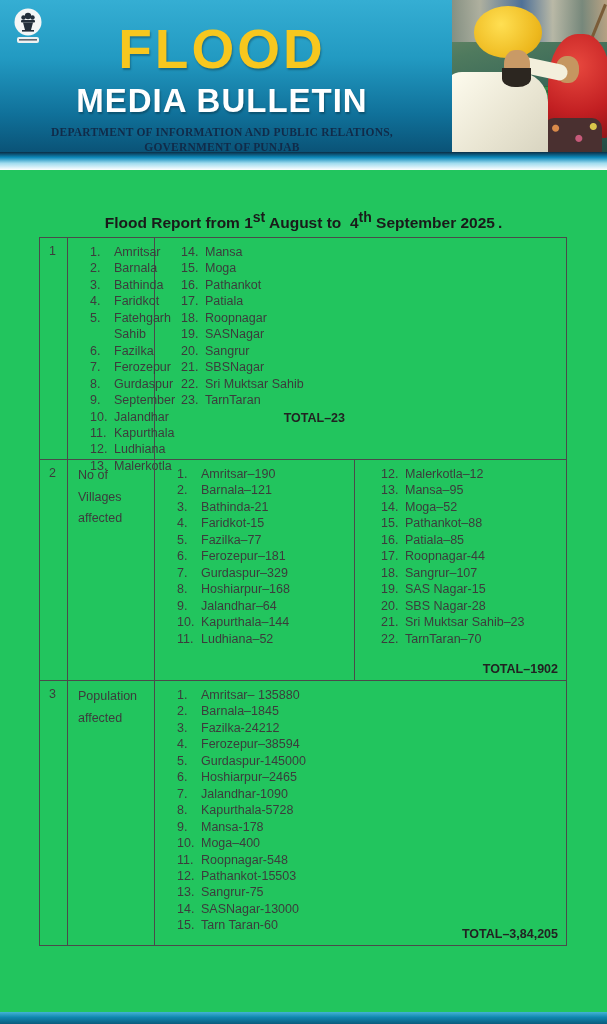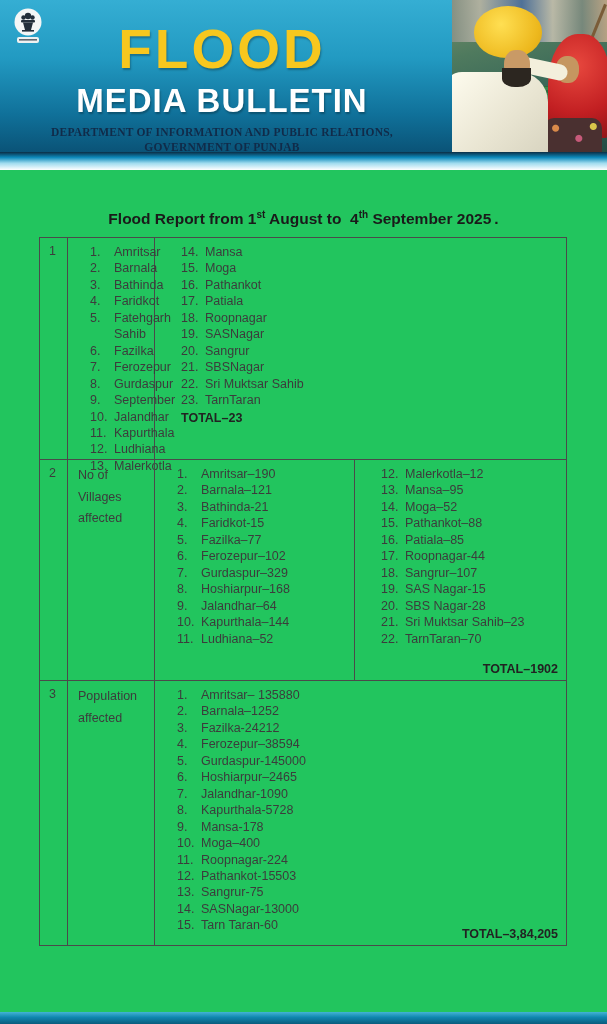--- a/index.html
+++ b/index.html
@@ -44,40 +44,40 @@
   .p-face{left:52px;top:50px;width:26px;height:30px;background:#c99a66;border-radius:45%;}
   .p-beard{left:50px;top:68px;width:29px;height:19px;background:#2c2620;border-radius:0 0 45% 45%;}
 
   .fade{position:absolute;left:0;top:152px;width:100%;height:18px;
         background:linear-gradient(180deg,#0b2e46 0%,#0d89ba 30%,#9fdbee 62%,#ffffff 100%);}
 
   
   .report-title{position:absolute;top:209px;left:0;width:100%;text-align:center;
         font-size:15.5px;font-weight:bold;color:#1a1a1a;}
   .report-title span{white-space:pre;}
-  .report-title sup{font-size:10px;}
+  .report-title sup{font-size:14px;}
   .period{margin-left:3px;}
 
   
   .rtable{position:absolute;left:39px;top:237px;width:526px;border:1px solid #4a4a4a;
           font-size:12.5px;line-height:16.45px;}
   .trow{display:grid;grid-template-columns:28px 87px 200px auto;position:relative;}
   .trow.single{grid-template-columns:28px 87px auto;}
   .trow1{height:221px;}.trow2{height:220px;}.trow3{height:264px;}
   .trow1,.trow2{border-bottom:1px solid #4a4a4a;}
   .cell{position:relative;border-right:1px solid #4a4a4a;box-sizing:border-box;}
   .cell:last-child{border-right:none;}
   .sno{padding:5px 0 0 9px;}
   .label{padding:5px 4px 0 10px;line-height:21.5px;}
   .list{padding:6px 2px 0 22px;}
   .listb{padding-left:26px;}
   .litem{display:flex;}
   .lno{width:24px;flex:none;}
   .total{font-weight:bold;color:#222;}
-  .trow1 .total{padding-right:8px;margin-top:1px;}
+  .trow1 .total{text-align:right;padding-right:8px;margin-top:1px;}
   .trow2 .total,.trow3 .total{position:absolute;bottom:3px;right:8px;}
 
   .footer-bar{position:absolute;left:0;bottom:0;width:100%;height:12px;
         background:linear-gradient(180deg,#43b4d4 0%,#0f86ae 45%,#0a5c7c 100%);}
 </style>
 </head>
 <body>
 
 <div class="page">
 
@@ -244,21 +244,21 @@
           <div class="litem">
             <div class="lno">4.</div>
             <div class="ltext">Faridkot-15</div>
           </div>
           <div class="litem">
             <div class="lno">5.</div>
             <div class="ltext">Fazilka–77</div>
           </div>
           <div class="litem">
             <div class="lno">6.</div>
-            <div class="ltext">Ferozepur–102</div>
+            <div class="ltext">Ferozepur–181</div>
           </div>
           <div class="litem">
             <div class="lno">7.</div>
             <div class="ltext">Gurdaspur–329</div>
           </div>
           <div class="litem">
             <div class="lno">8.</div>
             <div class="ltext">Hoshiarpur–168</div>
           </div>
           <div class="litem">
@@ -325,21 +325,21 @@
       <div class="trow trow3 single">
         <div class="cell sno">3</div>
         <div class="cell label">Population affected</div>
         <div class="cell list">
           <div class="litem">
             <div class="lno">1.</div>
             <div class="ltext">Amritsar– 135880</div>
           </div>
           <div class="litem">
             <div class="lno">2.</div>
-            <div class="ltext">Barnala–1252</div>
+            <div class="ltext">Barnala–1845</div>
           </div>
           <div class="litem">
             <div class="lno">3.</div>
             <div class="ltext">Fazilka-24212</div>
           </div>
           <div class="litem">
             <div class="lno">4.</div>
             <div class="ltext">Ferozepur–38594</div>
           </div>
           <div class="litem">
@@ -361,21 +361,21 @@
           <div class="litem">
             <div class="lno">9.</div>
             <div class="ltext">Mansa-178</div>
           </div>
           <div class="litem">
             <div class="lno">10.</div>
             <div class="ltext">Moga–400</div>
           </div>
           <div class="litem">
             <div class="lno">11.</div>
-            <div class="ltext">Roopnagar-224</div>
+            <div class="ltext">Roopnagar-548</div>
           </div>
           <div class="litem">
             <div class="lno">12.</div>
             <div class="ltext">Pathankot-15503</div>
           </div>
           <div class="litem">
             <div class="lno">13.</div>
             <div class="ltext">Sangrur-75</div>
           </div>
           <div class="litem">

